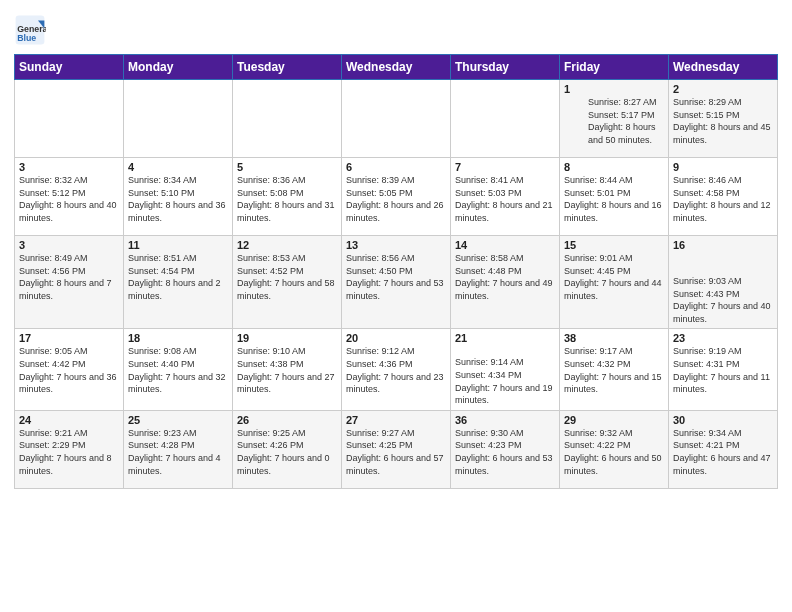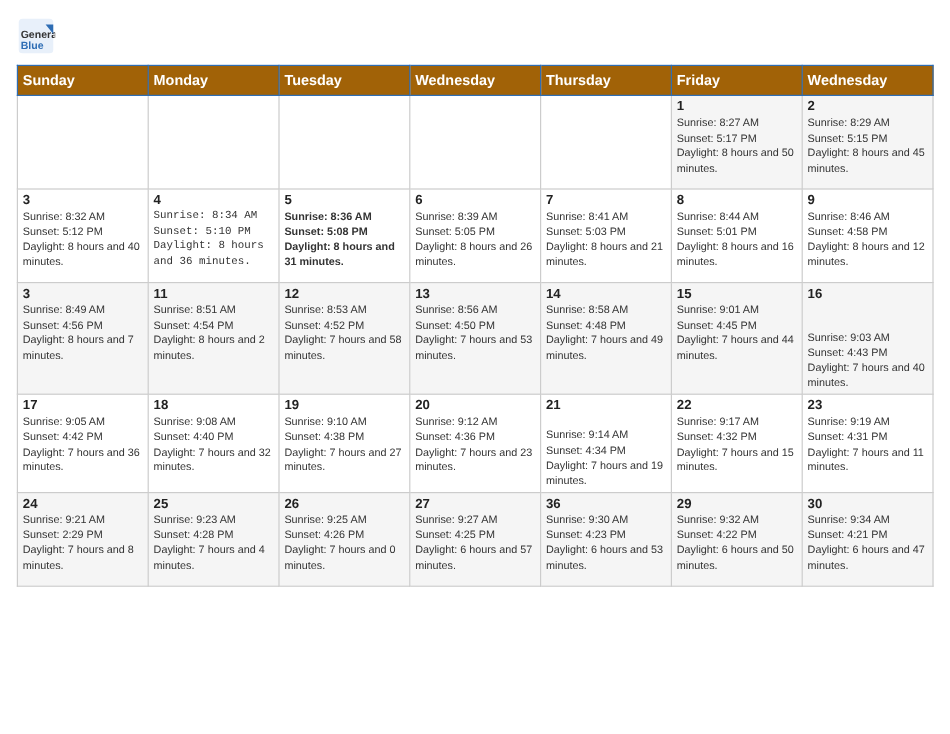--- a/index.html
+++ b/index.html
@@ -51,21 +51,21 @@
     .subtitle {
       font-size: 14px;
       color: #555;
     }
     table {
       width: 100%;
       border-collapse: collapse;
       table-layout: fixed;
     }
     thead tr th {
-      background-color: #a16207;
+      background-color: #4c1d95;
       color: #fff;
       font-size: 12px;
       font-weight: bold;
       padding: 5px 4px;
       text-align: left;
       border: 1px solid #2e6db4;
     }
     tbody tr td {
       vertical-align: top;
       border: 1px solid #ccc;
@@ -131,47 +131,47 @@
     </thead>
     <tbody id="calendar-body">
     <tr>
           <td class="empty-cell"></td>
           <td class="empty-cell"></td>
           <td class="empty-cell"></td>
           <td class="empty-cell"></td>
           <td class="empty-cell"></td>
           <td>
             <span class="day-num">1</span>
-            <div class="day-info" style="white-space: pre-line;">Sunrise: 8:27 AM
+            <div class="day-info" style="white-space: pre-line; margin-left: 24px;">Sunrise: 8:27 AM
 Sunset: 5:17 PM
 Daylight: 8 hours and 50 minutes.</div>
           </td>
           <td>
             <span class="day-num">2</span>
             <div class="day-info" style="white-space: pre-line;">Sunrise: 8:29 AM
 Sunset: 5:15 PM
 Daylight: 8 hours and 45 minutes.</div>
           </td>
         </tr>
         <tr>
           <td>
             <span class="day-num">3</span>
             <div class="day-info" style="white-space: pre-line;">Sunrise: 8:32 AM
 Sunset: 5:12 PM
 Daylight: 8 hours and 40 minutes.</div>
           </td>
           <td>
             <span class="day-num">4</span>
-            <div class="day-info" style="white-space: pre-line; font-family: Liberation Mono, monospace;">Sunrise: 8:34 AM
+            <div class="day-info" style="white-space: pre-line;">Sunrise: 8:34 AM
 Sunset: 5:10 PM
 Daylight: 8 hours and 36 minutes.</div>
           </td>
           <td>
             <span class="day-num">5</span>
-            <div class="day-info" style="white-space: pre-line; font-weight: bold;">Sunrise: 8:36 AM
+            <div class="day-info" style="white-space: pre-line;">Sunrise: 8:36 AM
 Sunset: 5:08 PM
 Daylight: 8 hours and 31 minutes.</div>
           </td>
           <td>
             <span class="day-num">6</span>
             <div class="day-info" style="white-space: pre-line;">Sunrise: 8:39 AM
 Sunset: 5:05 PM
 Daylight: 8 hours and 26 minutes.</div>
           </td>
           <td>
@@ -262,21 +262,21 @@
 Sunset: 4:36 PM
 Daylight: 7 hours and 23 minutes.</div>
           </td>
           <td>
             <span class="day-num">21</span>
             <div class="day-info" style="white-space: pre-line; margin-top: 12px;">Sunrise: 9:14 AM
 Sunset: 4:34 PM
 Daylight: 7 hours and 19 minutes.</div>
           </td>
           <td>
-            <span class="day-num">22</span>
+            <span class="day-num">38</span>
             <div class="day-info" style="white-space: pre-line;">Sunrise: 9:17 AM
 Sunset: 4:32 PM
 Daylight: 7 hours and 15 minutes.</div>
           </td>
           <td>
             <span class="day-num">23</span>
             <div class="day-info" style="white-space: pre-line;">Sunrise: 9:19 AM
 Sunset: 4:31 PM
 Daylight: 7 hours and 11 minutes.</div>
           </td>

